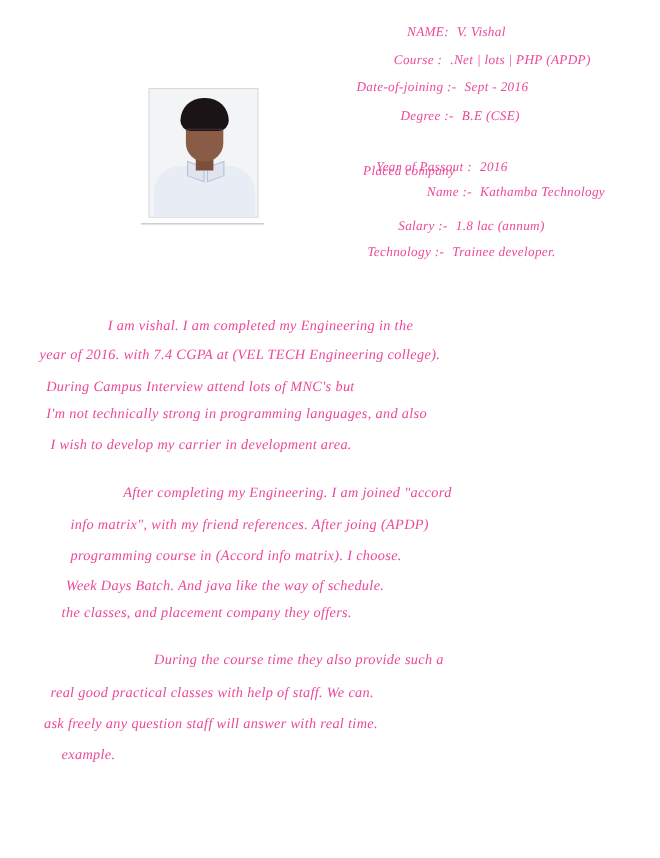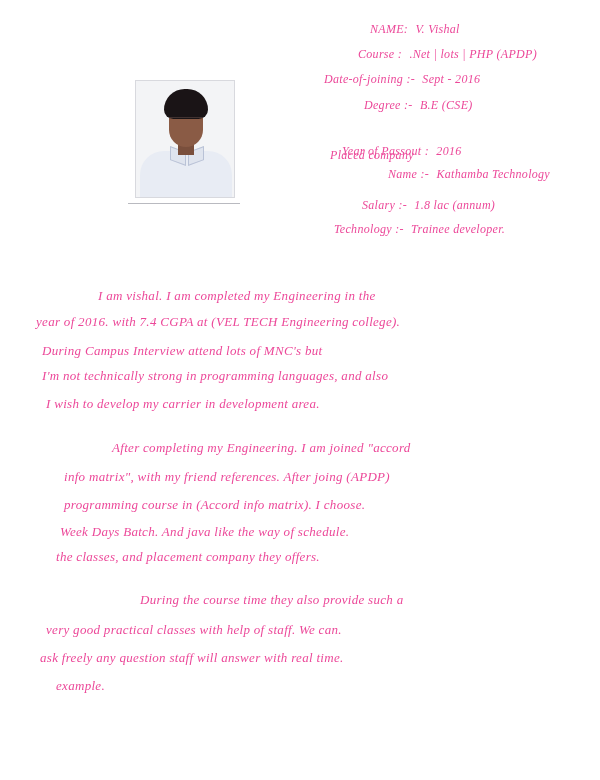--- a/index.html
+++ b/index.html
@@ -160,15 +160,15 @@
 <div class="body-line ink" style="left:42px; top:368px;">I'm not technically strong in programming languages, and also</div>
 <div class="body-line ink" style="left:46px; top:396px;">I wish to develop my carrier in development area.</div>
 
 <div class="body-line ink" style="left:112px; top:440px;">After completing my Engineering. I am joined "accord</div>
 <div class="body-line ink" style="left:64px; top:469px;">info matrix", with my friend references. After joing (APDP)</div>
 <div class="body-line ink" style="left:64px; top:497px;">programming course in (Accord info matrix). I choose.</div>
 <div class="body-line ink" style="left:60px; top:524px;">Week Days Batch. And java like the way of schedule.</div>
 <div class="body-line ink" style="left:56px; top:549px;text-align:center;">the classes, and placement company they offers.</div>
 
 <div class="body-line ink" style="left:140px; top:592px;text-align:right;">During the course time they also provide such a</div>
-<div class="body-line ink" style="left:46px; top:622px;">very good practical classes with help of staff. We can.</div>
+<div class="body-line ink" style="left:46px; top:622px;">real good practical classes with help of staff. We can.</div>
 <div class="body-line ink" style="left:40px; top:650px;">ask freely any question staff will answer with real time.</div>
 <div class="body-line ink" style="left:56px; top:678px;">example.</div>
 
 </body></html>

